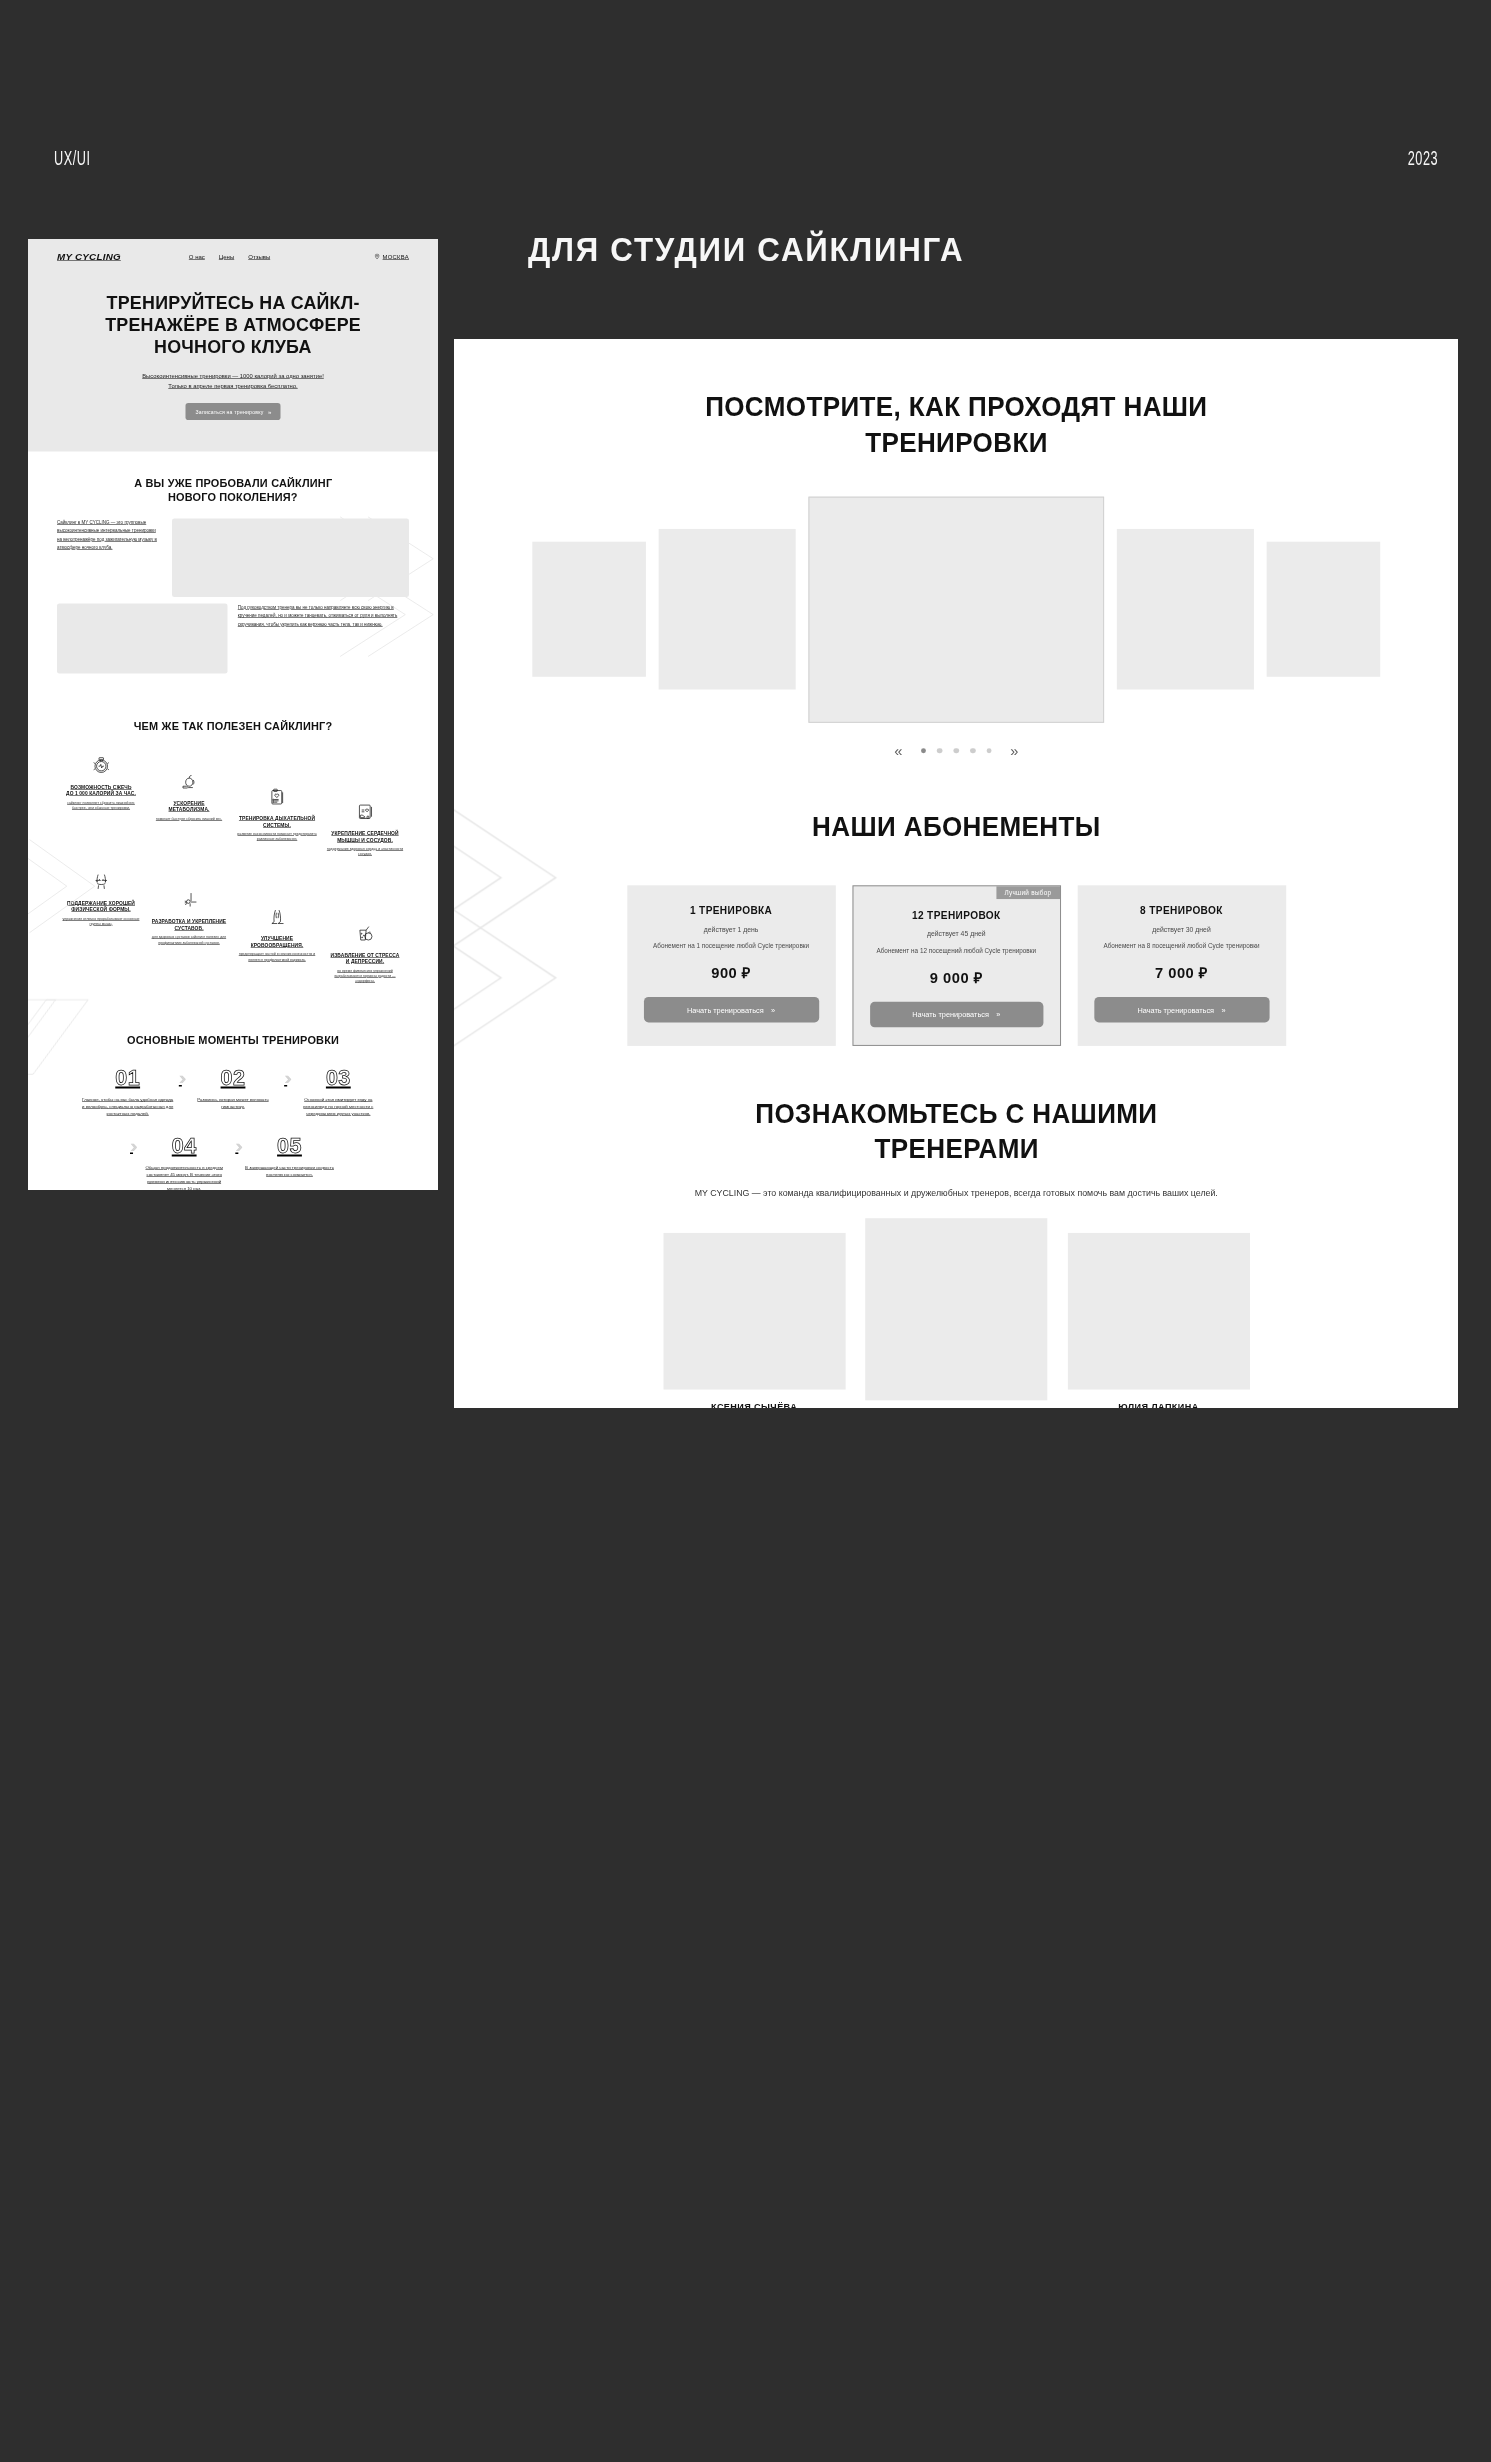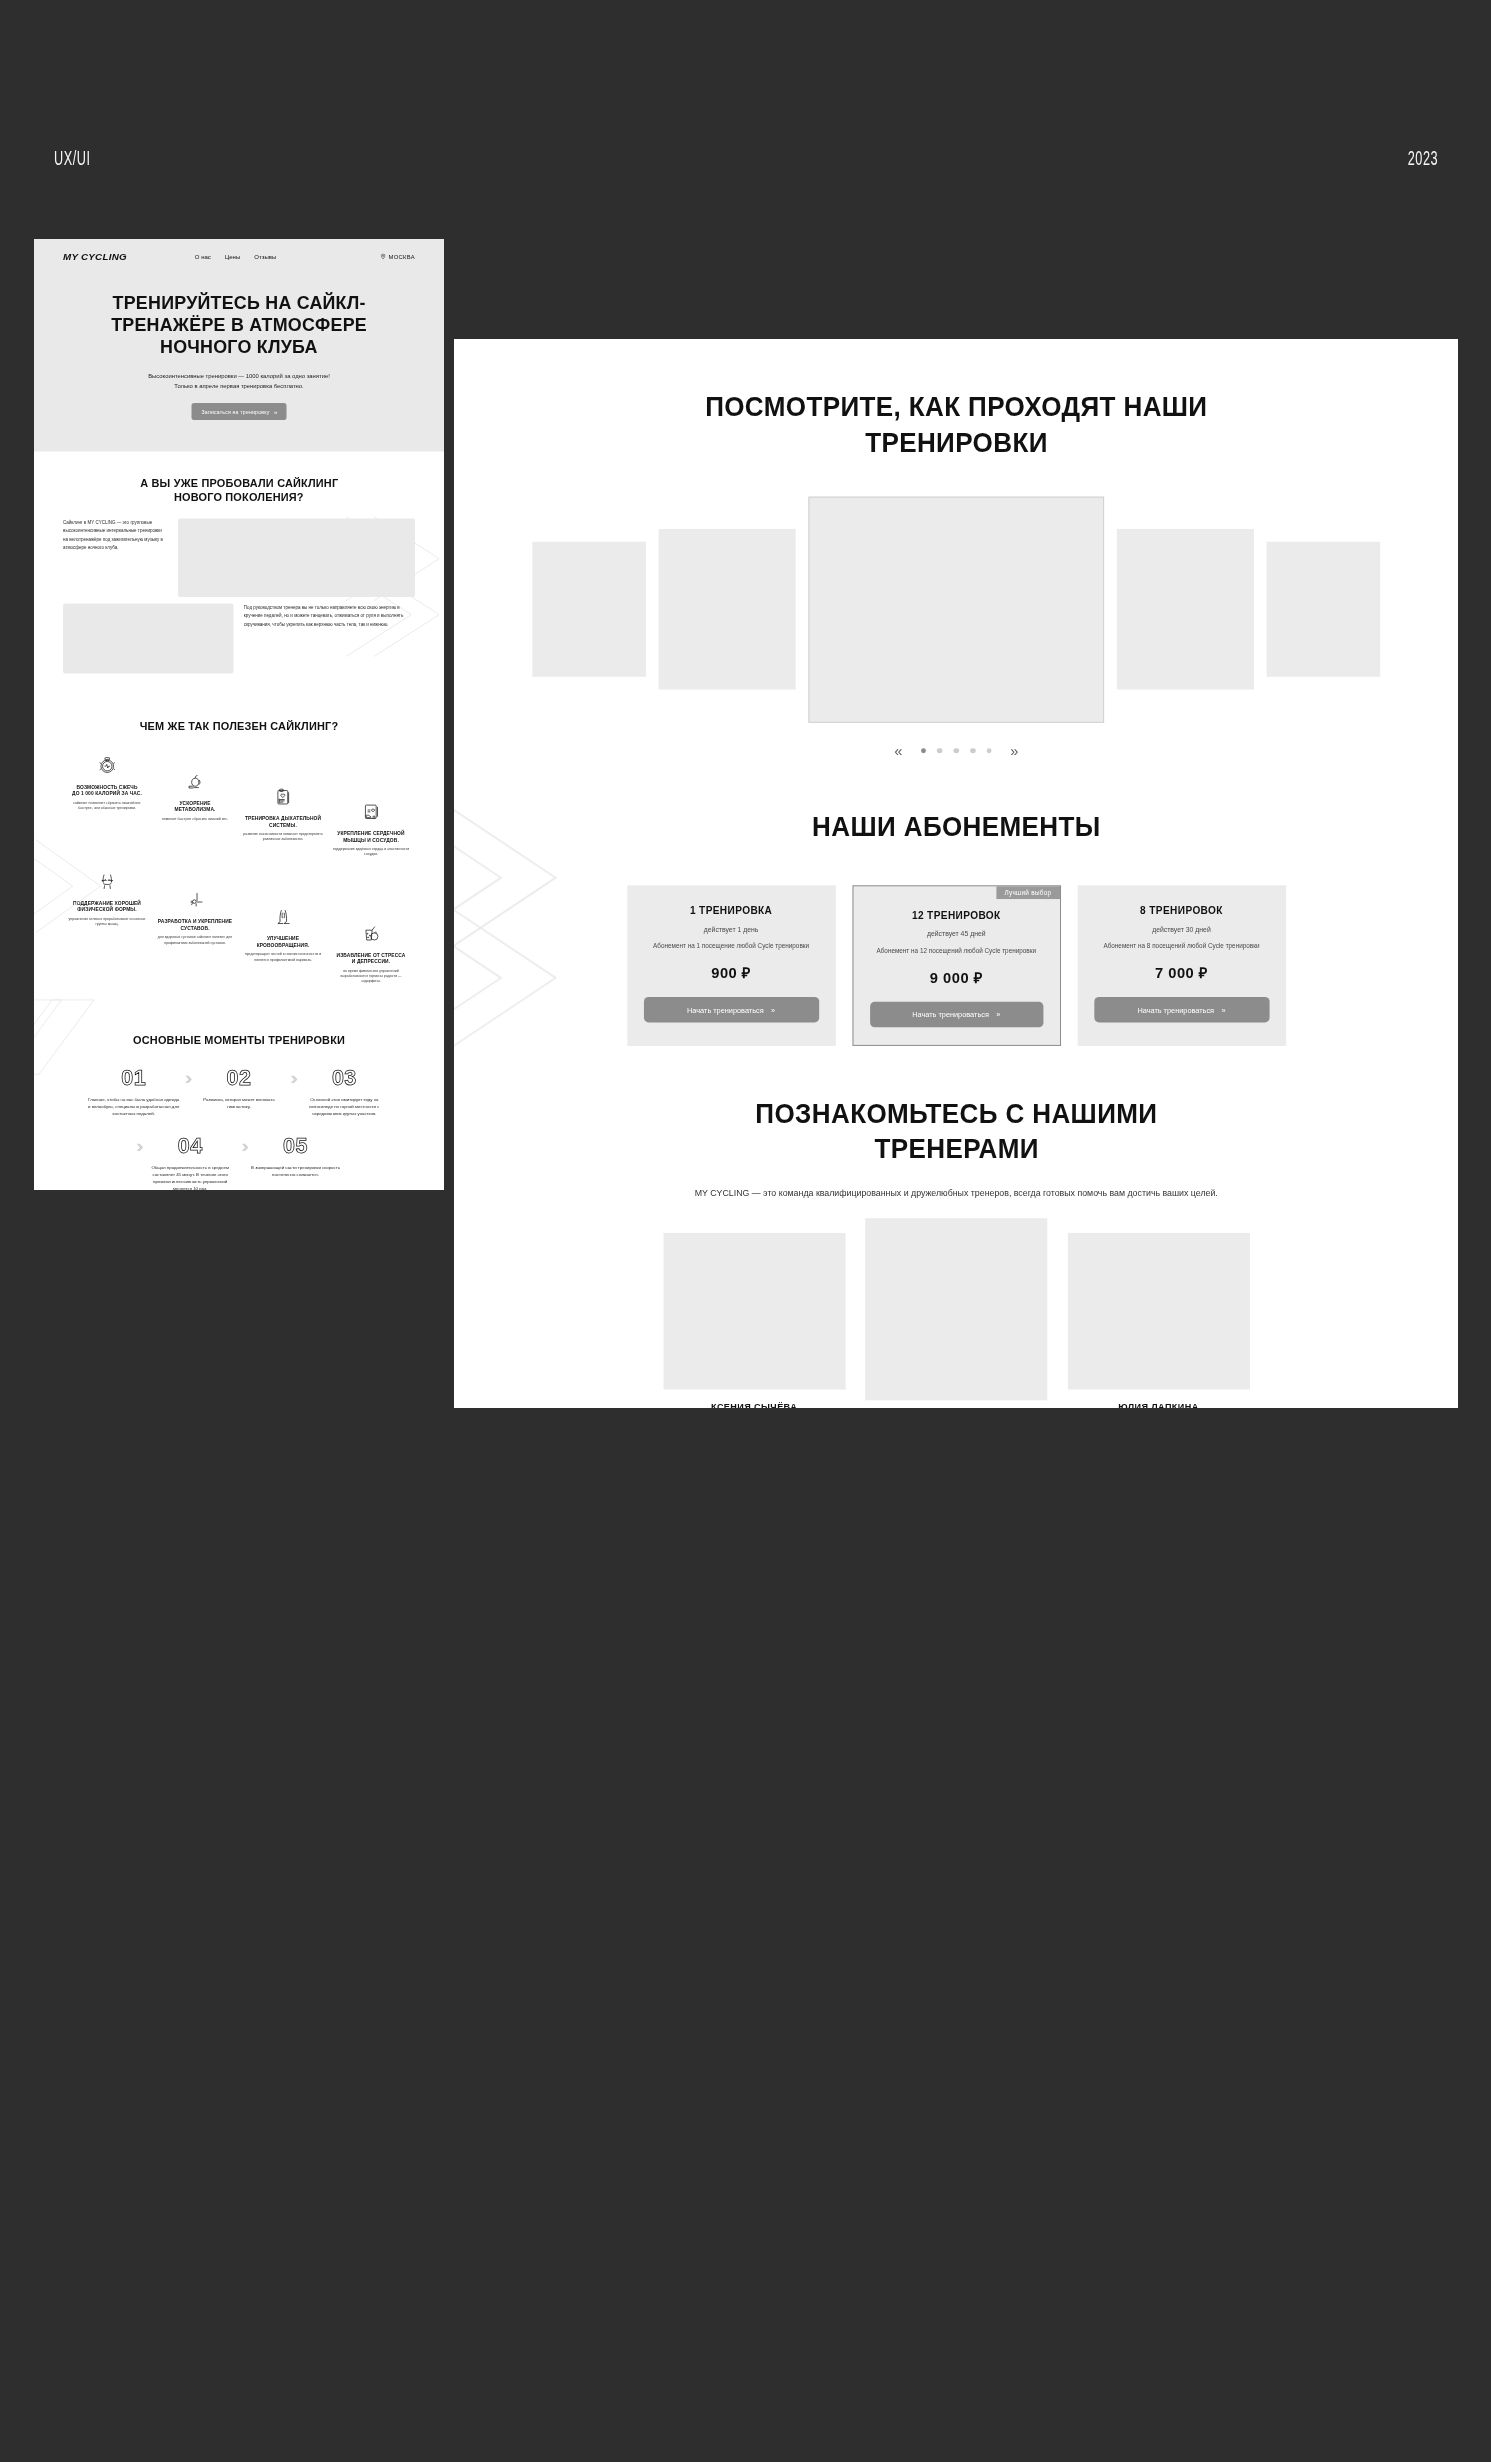--- a/index.html
+++ b/index.html
@@ -29,21 +29,21 @@
   }
   .banner-title span { display: inline-block; transform: scaleX(0.88); }
   .banner-sub {
     position: absolute; left: 0; top: 210px; width: 1492px; text-align: center;
     color: #f7f7f7; font-size: 34px; font-weight: 600; letter-spacing: 1.9px;
   }
   .banner-sub span { display: inline-block; transform: scaleX(0.92); }
 
   
   .sheet { position: absolute; background: #ffffff; overflow: hidden; }
-  #sheet-left  { left: 34px;  top: 239px; width: 410px;  height: 951px; }
+  #sheet-left  { left: 28px;  top: 239px; width: 410px;  height: 951px; text-decoration: underline; }
   #sheet-right { left: 454px; top: 327px; width: 1004px; height: 1069px; margin-top: 12px; }
 
   .scale-wrap { transform-origin: top left; }
 
   
   .lp { font-family: "Liberation Sans", sans-serif; color: #111; background:#fff; position:relative; }
 
   .hero { background: #e9e9e9; position: relative; }
   .topnav { display:flex; align-items:center; height: 69px; padding: 0 58px; }
   .brand { font-weight: 800; font-style: italic; font-size: 19.6px; letter-spacing: 0.5px; }
@@ -140,20 +140,21 @@
   
   .chevdeco { position:absolute; pointer-events:none; }
   .chevdeco svg { display:block; }
 </style>
 </head>
 <body>
 
 <div class="banner">
   <div class="banner-ux">UX/UI</div>
   <div class="banner-year">2023</div>
+  <div class="banner-sub"><span>ДЛЯ СТУДИИ САЙКЛИНГА</span></div>
 </div>
 
 <div class="sheet" id="sheet-left">
   <div class="scale-wrap" id="scale-left" style="transform: scale(0.5);">
     <div class="lp" style="width:820px;">
 
       <section class="hero">
         <div class="topnav">
           <div class="brand">MY CYCLING</div>
           <nav class="nav-links">

